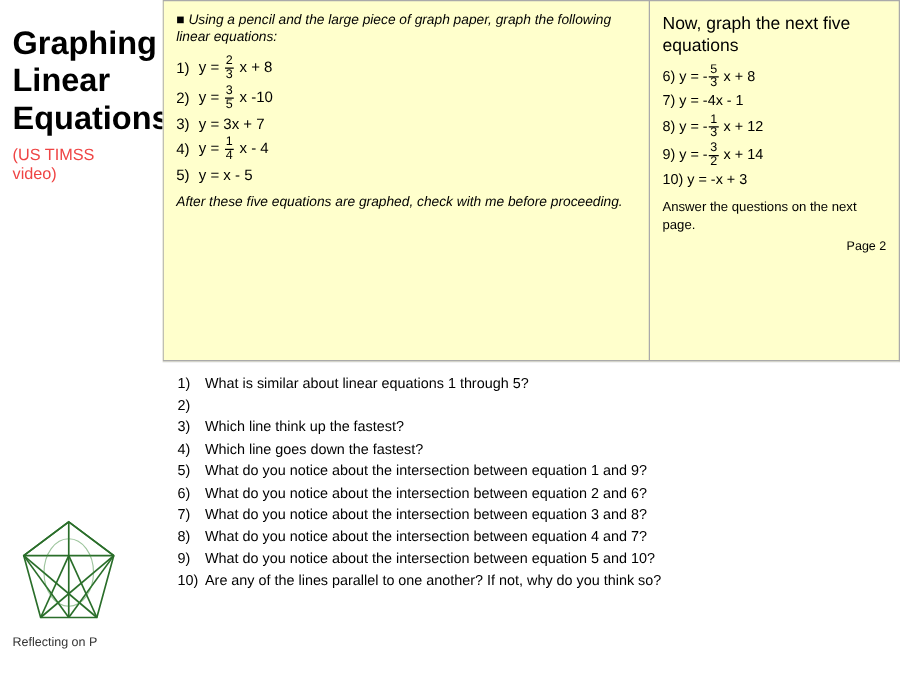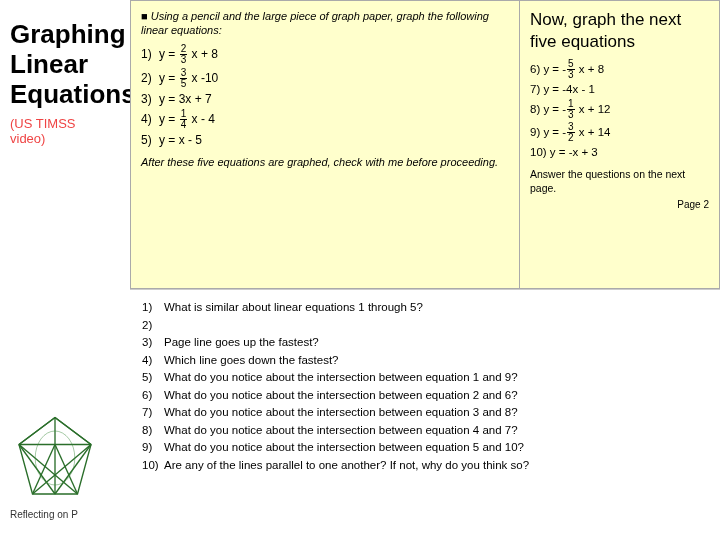--- a/index.html
+++ b/index.html
@@ -120,21 +120,21 @@
     }
 
     .after-note {
       margin-top: 8px;
       font-style: italic;
       font-size: 11px;
       line-height: 1.3;
     }
 
     .panel-right-title {
-      font-size: 17px;
+      font-size: 14px;
       margin-bottom: 6px;
       line-height: 1.3;
     }
 
     .panel-right-list {
       list-style: none;
       padding: 0;
     }
 
     .panel-right-list li {
@@ -322,21 +322,21 @@
       <ol class="questions-list">
         <li>
           <span class="q-num">1)</span>
           <span class="q-text">What is similar about linear equations 1 through 5?</span>
         </li>
         <li>
           <span class="q-num">2)</span>
         </li>
         <li>
           <span class="q-num">3)</span>
-          <span class="q-text">Page line goes up the fastest?</span>
+          <span class="q-text">Which line think up the fastest?</span>
         </li>
         <li>
           <span class="q-num">4)</span>
           <span class="q-text">Which line goes down the fastest?</span>
         </li>
         <li>
           <span class="q-num">5)</span>
           <span class="q-text">What do you notice about the intersection between equation 1 and 9?</span>
         </li>
         <li>

